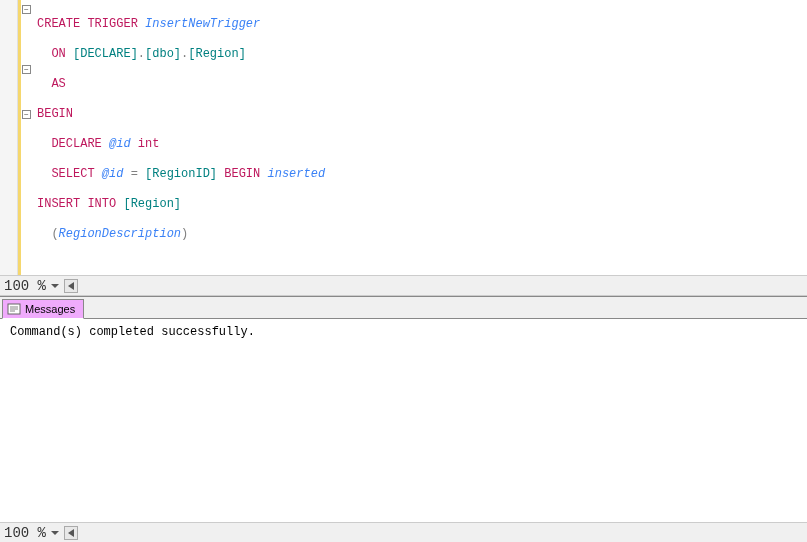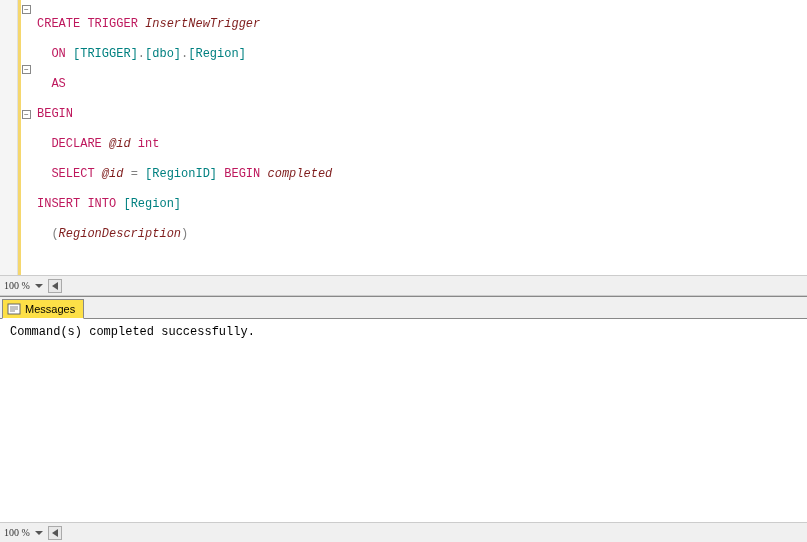--- a/index.html
+++ b/index.html
@@ -62,33 +62,33 @@
       flex: 1;
       padding: 2px 4px;
       line-height: 15px;
       white-space: pre;
       overflow: auto;
     }
     .line { height: 15px; }
     .kw-blue { color: #be185d; }
     .kw-gray { color: #808080; }
     .ident-teal { color: #008080; }
-    .ident-teal-i { color: #7f1d1d; font-style: italic; }
+    .ident-teal-i { color: #3b82f6; font-style: italic; }
     .zoom-bar {
       height: 20px;
       background: #f0f0f0;
       border-top: 1px solid #ccc;
       display: flex;
       align-items: center;
       padding: 0 4px;
       gap: 4px;
     }
     .zoom-value {
-      font-family: Liberation Serif, serif;
-      font-size: 10px;
+      font-family: Liberation Mono, monospace;
+      font-size: 14px;
       color: #333;
     }
     .zoom-dropdown {
       width: 10px;
       height: 14px;
       display: inline-flex;
       align-items: center;
       justify-content: center;
       cursor: pointer;
     }
@@ -112,21 +112,21 @@
     }
     .tab-strip {
       height: 22px;
       background: #f0f0f0;
       display: flex;
       align-items: flex-end;
       border-bottom: 1px solid #888;
       padding-left: 2px;
     }
     .tab {
-      background: #fde047;
+      background: #f0abfc;
       border: 1px solid #888;
       border-bottom: 1px solid #fff;
       margin-bottom: -1px;
       padding: 2px 8px 2px 4px;
       font-family: 'Segoe UI', Tahoma, sans-serif;
       font-size: 11px;
       display: flex;
       align-items: center;
       gap: 4px;
       cursor: pointer;
@@ -169,25 +169,25 @@
       <div class="fold-spacer"></div>
       <div class="fold-spacer"></div>
       <div class="fold-spacer"></div>
       <div class="fold-box">−</div>
       <div class="fold-spacer"></div>
       <div class="fold-spacer"></div>
       <div class="fold-box">−</div>
     </div>
     <div class="code-area">
 <div class="line"><span class="kw-blue">CREATE</span> <span class="kw-blue">TRIGGER</span> <span class="ident-teal-i">InsertNewTrigger</span></div>
-<div class="line">  <span class="kw-blue">ON</span> <span class="ident-teal">[TRIGGER]</span><span class="kw-gray">.</span><span class="ident-teal">[dbo]</span><span class="kw-gray">.</span><span class="ident-teal">[Region]</span></div>
+<div class="line">  <span class="kw-blue">ON</span> <span class="ident-teal">[DECLARE]</span><span class="kw-gray">.</span><span class="ident-teal">[dbo]</span><span class="kw-gray">.</span><span class="ident-teal">[Region]</span></div>
 <div class="line">  <span class="kw-blue">AS</span></div>
 <div class="line"><span class="kw-blue">BEGIN</span></div>
 <div class="line">  <span class="kw-blue">DECLARE</span> <span class="ident-teal-i">@id</span> <span class="kw-blue">int</span></div>
-<div class="line">  <span class="kw-blue">SELECT</span> <span class="ident-teal-i">@id</span> <span class="kw-gray">=</span> <span class="ident-teal">[RegionID]</span> <span class="kw-blue">BEGIN</span> <span class="ident-teal-i">completed</span></div>
+<div class="line">  <span class="kw-blue">SELECT</span> <span class="ident-teal-i">@id</span> <span class="kw-gray">=</span> <span class="ident-teal">[RegionID]</span> <span class="kw-blue">BEGIN</span> <span class="ident-teal-i">inserted</span></div>
 <div class="line"><span class="kw-blue">INSERT</span> <span class="kw-blue">INTO</span> <span class="ident-teal">[Region]</span></div>
 <div class="line">  <span class="kw-gray">(</span><span class="ident-teal-i">RegionDescription</span><span class="kw-gray">)</span></div>
 
 
 
     </div>
   </div>
   <div class="zoom-bar">
     <span class="zoom-value">100 %</span>
     <span class="zoom-dropdown">

